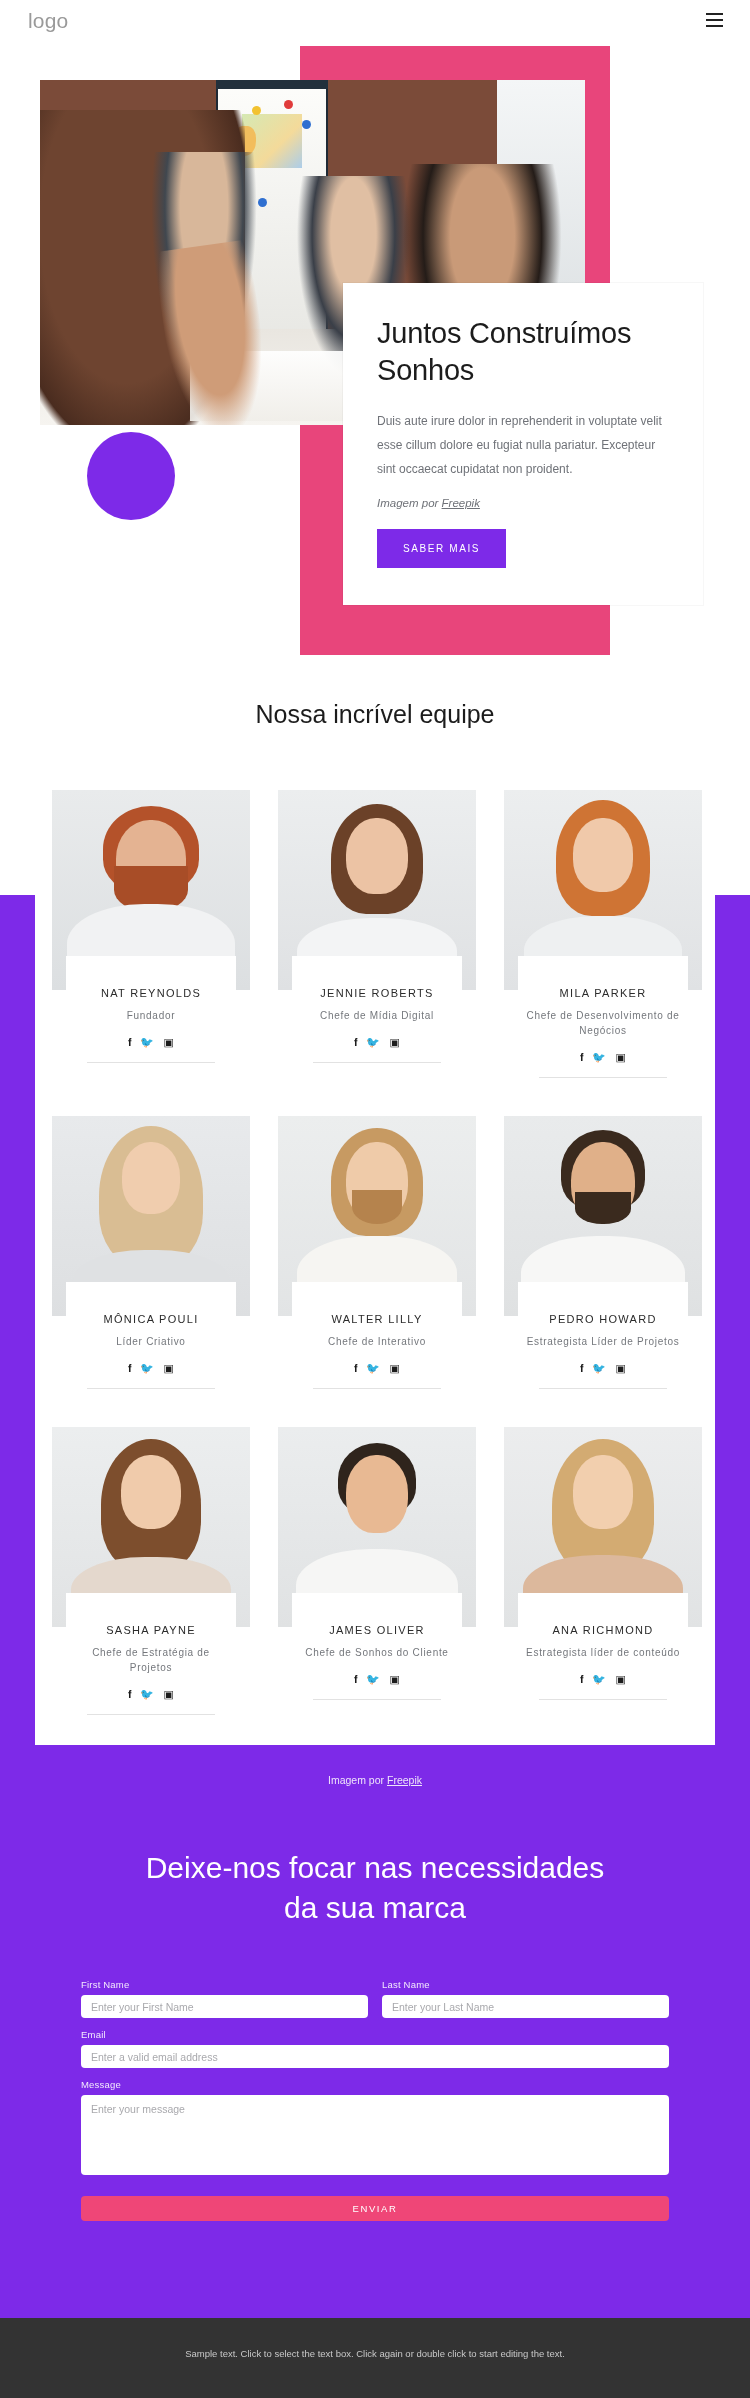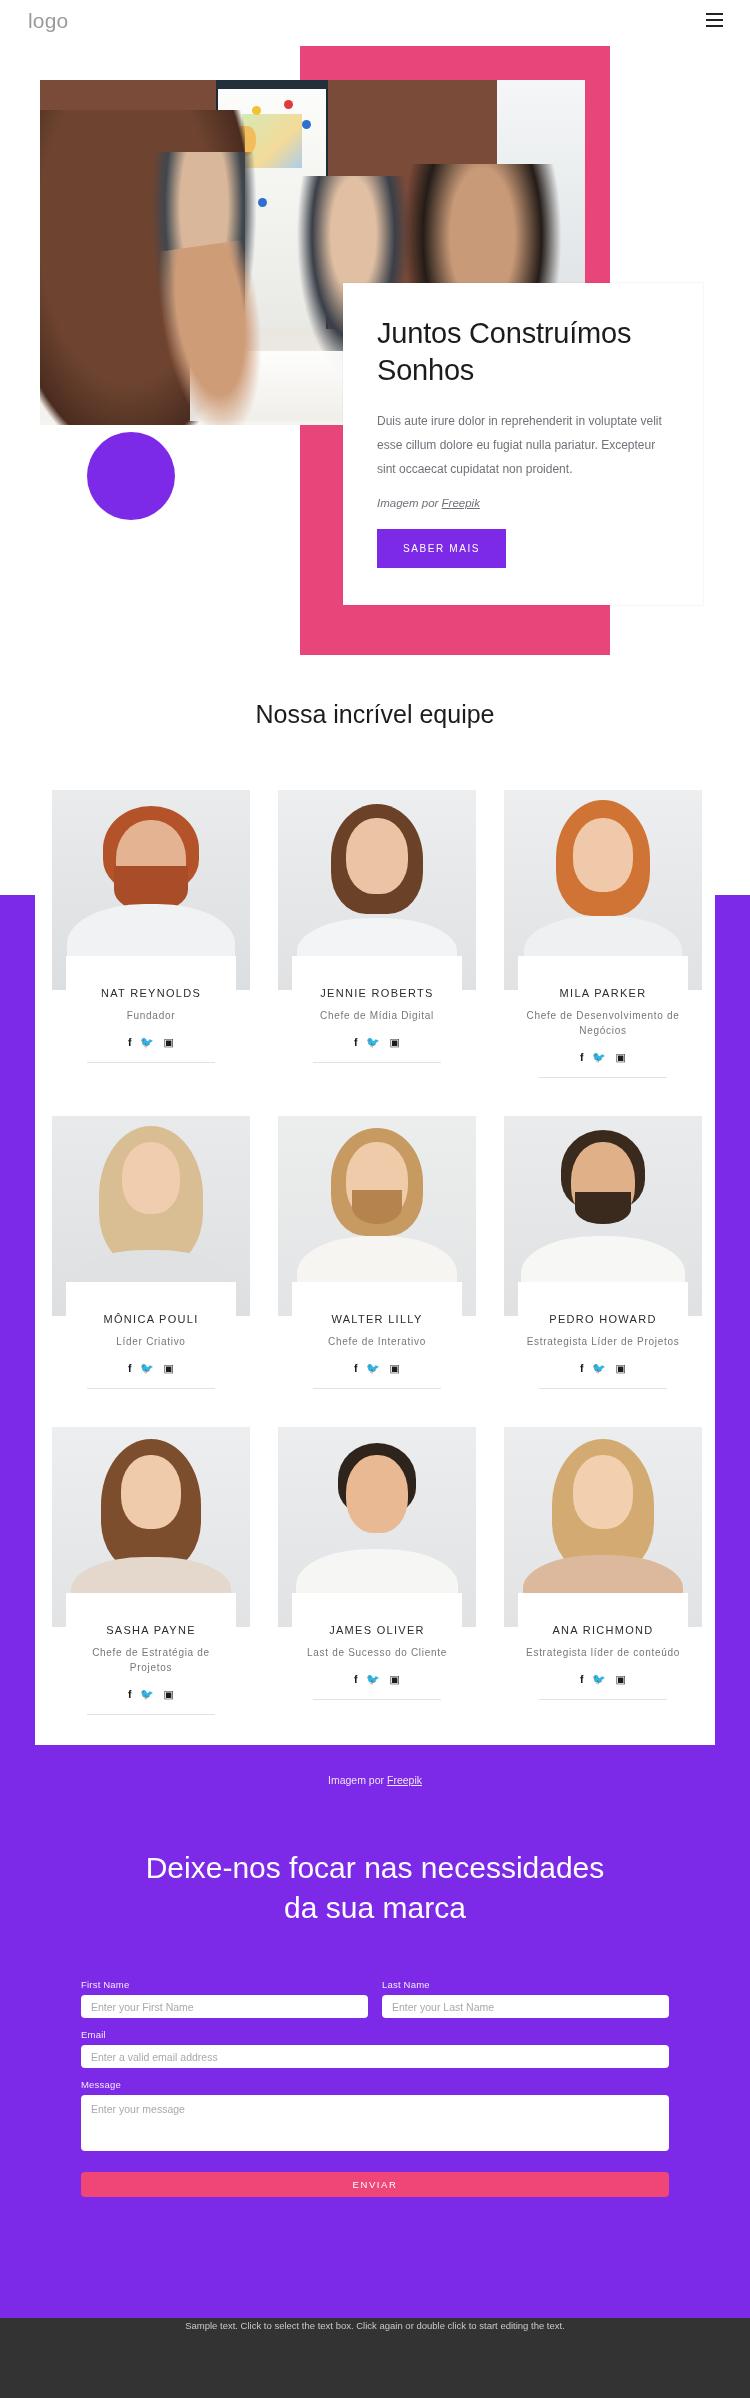--- a/index.html
+++ b/index.html
@@ -349,21 +349,21 @@
     background: #ffffff;
     border: none;
     border-radius: 4px;
     padding: 7px 10px;
     font-size: 10.5px;
     color: #3a3a3a;
     font-family: inherit;
     outline: none;
   }
   .field input { height: 23px; }
-  .field textarea { height: 56px; resize: none; padding-top: 8px; }
+  .field textarea { height: 80px; resize: none; padding-top: 8px; }
   .field input::placeholder,
   .field textarea::placeholder { color: #a9a9ad; }
 
   .btn-send {
     margin-top: 6px;
     width: 588px;
     height: 25px;
     background: #ef4677;
     color: #ffffff;
     font-size: 9.5px;
@@ -378,20 +378,21 @@
   
   .footer {
     position: absolute;
     left: 0; top: 2318px;
     width: 750px; height: 80px;
     background: #333333;
     z-index: 5;
   }
   .footer p {
     text-align: center;
+    padding-top: 28px;
     font-size: 9.5px;
     line-height: 1.65;
     color: #c9c9c9;
   }
 </style>
 </head>
 <body>
 
 <div id="page">
 
@@ -583,21 +584,21 @@
 
     <div class="member">
       <div class="member-photo">
         <div class="bg" style="background:linear-gradient(180deg,#ebedee,#e0e2e3)"></div>
         <div class="hair" style="width:78px;height:72px;top:16px;background:#2f241c"></div>
         <div class="head" style="width:62px;height:78px;top:28px;background:#e8b993"></div>
         <div class="body" style="width:162px;height:78px;background:#f6f6f5"></div>
       </div>
       <div class="member-info">
         <div class="member-name">JAMES OLIVER</div>
-        <div class="member-role">Last de Sucesso do Cliente</div>
+        <div class="member-role">Chefe de Sonhos do Cliente</div>
         <div class="socials">
           <span>𝐟</span>
           <span>🐦</span>
           <span>▣</span>
         </div>
         <div class="member-rule"></div>
       </div>
     </div>
 
     <div class="member">

